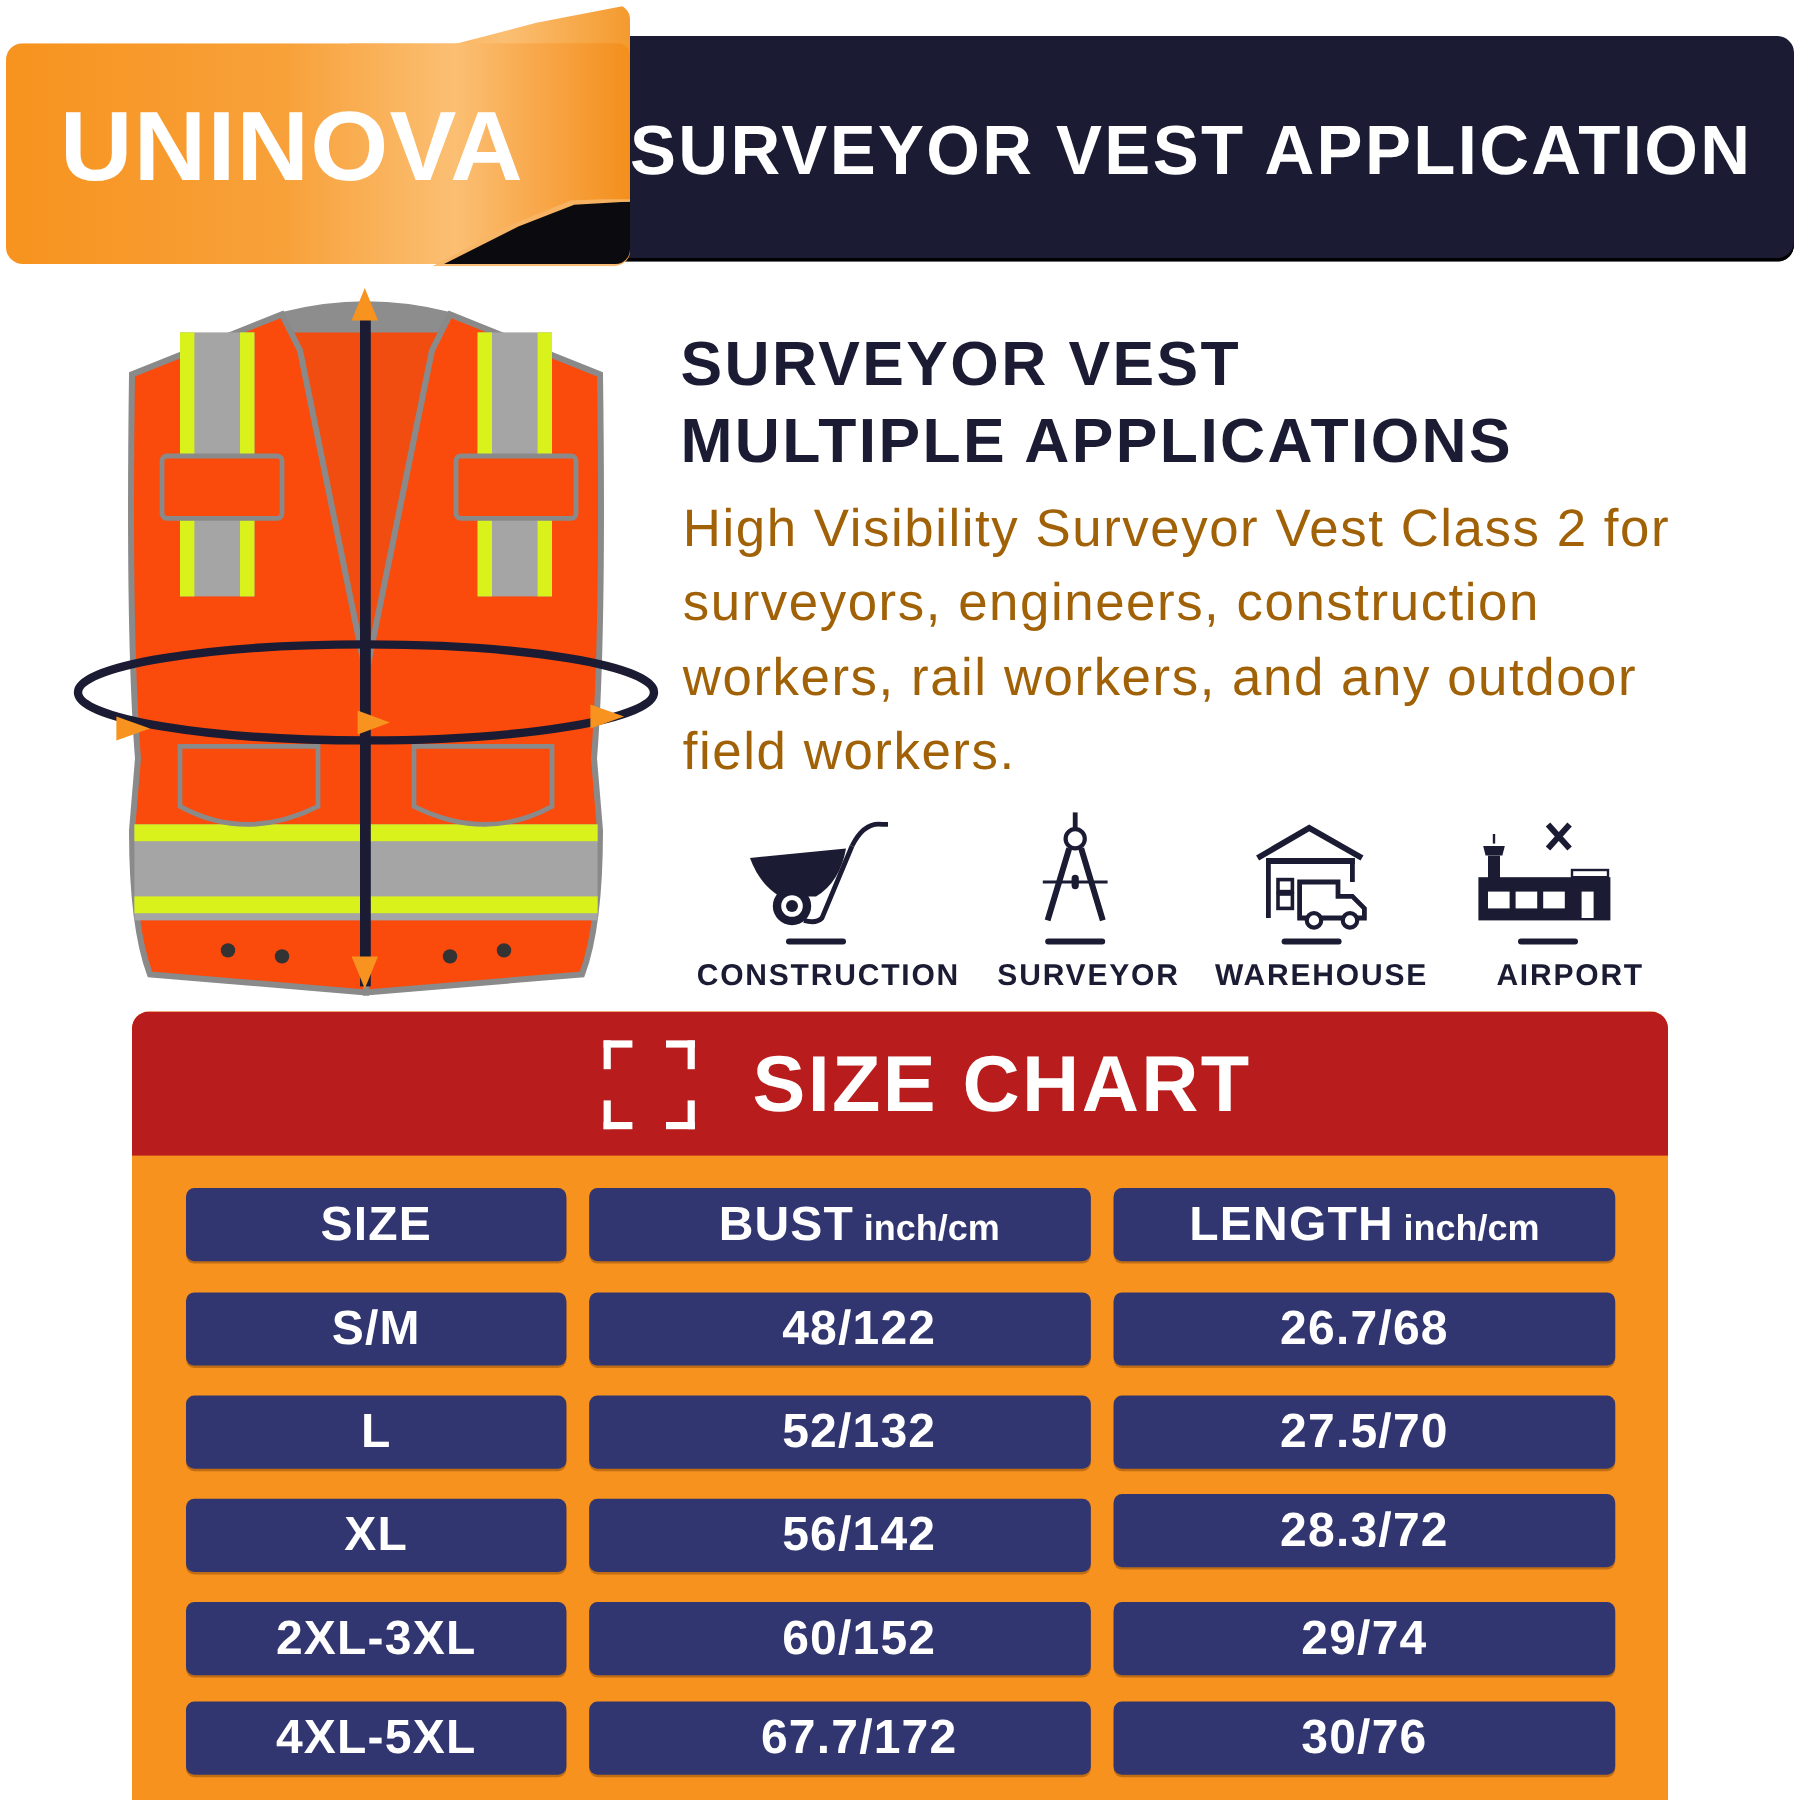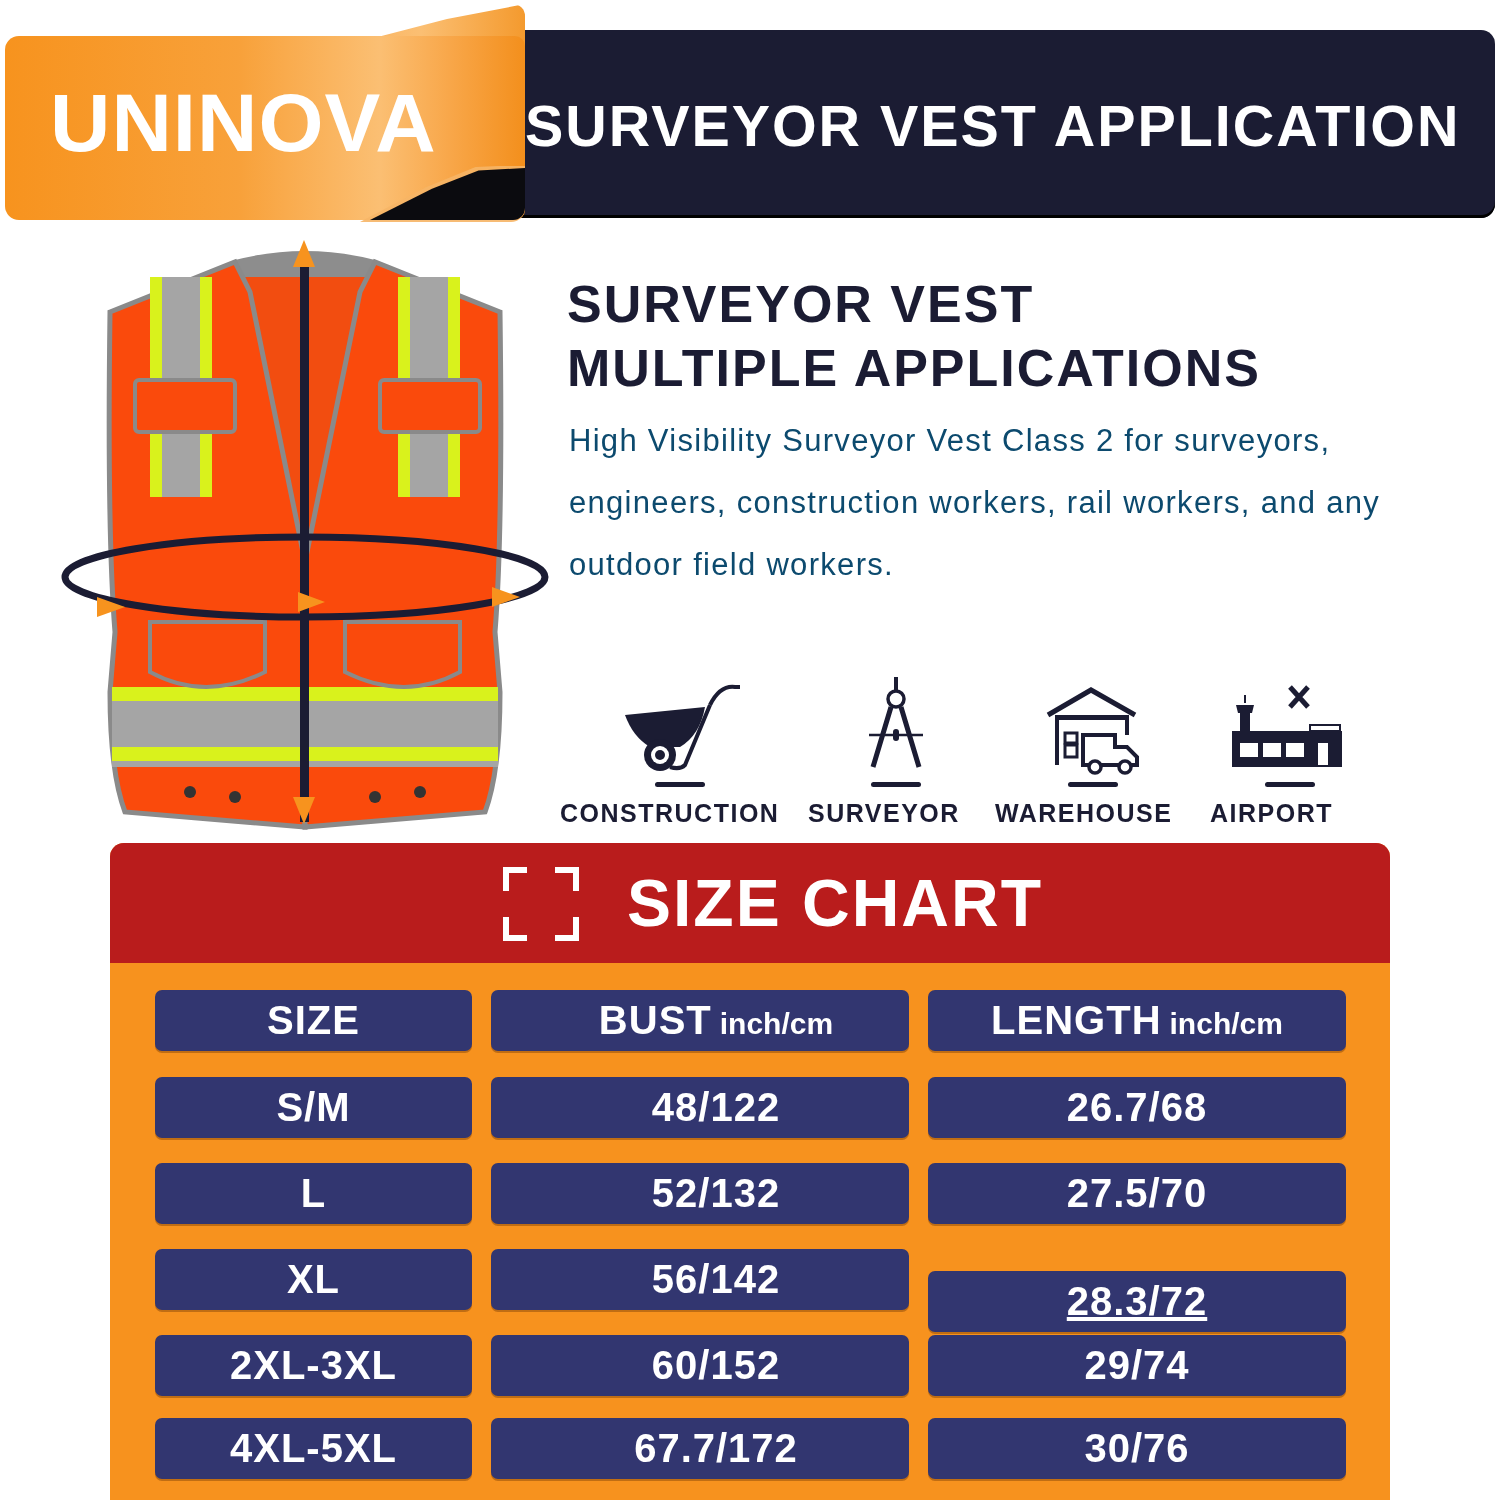--- a/index.html
+++ b/index.html
@@ -48,27 +48,27 @@
 
   
   .vest-wrap { position:absolute; left:55px; top:232px; width:500px; height:600px; }
 
   
   .desc-heading {
     position:absolute; left:567px; top:252px; font-weight:bold; font-size:52px;
     line-height:64px; color:#1b1c33; letter-spacing:2px;margin-top:20px;
   }
   .desc-body {
-    position:absolute; left:569px; top:410px; width:880px; font-size:31px;
-    line-height:62px; color:#0c4a6e; letter-spacing:1.3px;
+    position:absolute; left:569px; top:410px; width:880px; font-size:44px;
+    line-height:62px; color:#a16207; letter-spacing:1.3px;
   }
 
   
   .apps { position:absolute; left:560px; top:675px; width:810px; height:160px; }
-  .app { position:absolute; top:0; height:160px; text-align:left; }
+  .app { position:absolute; top:0; height:160px; text-align:right; }
   .app svg { position:absolute; left:50%; transform:translateX(-50%); top:0; }
   .app .bar { position:absolute; left:50%; transform:translateX(-50%); top:107px; width:50px; height:5px; border-radius:3px; background:#1b1c33; }
   .app .label { position:absolute; left:0; right:0; top:124px; font-weight:bold; font-size:25px; letter-spacing:1.5px; color:#1b1c33; white-space:nowrap; }
 
   
   .chart-panel {
     position:absolute; left:110px; top:843px; width:1280px; height:657px;
     background:#f7921e; border-radius:14px 14px 0 0; overflow:hidden;
   }
   .chart-header {
@@ -242,21 +242,21 @@
   </div>
   <div class="cell c2" style="top:234px;">48/122</div>
   <div class="cell c3" style="top:234px;">26.7/68</div>
 
   <div class="cell c1" style="top:320px;">L</div>
   <div class="cell c2" style="top:320px;">52/132</div>
   <div class="cell c3" style="top:320px;">27.5/70</div>
 
   <div class="cell c1" style="top:406px;">XL</div>
   <div class="cell c2" style="top:406px;">56/142</div>
-  <div class="cell c3" style="top:428px;text-decoration:underline;">28.3/72</div>
+  <div class="cell c3" style="top:402px;">28.3/72</div>
 
   <div class="cell c1" style="top:492px;">2XL-3XL</div>
   <div class="cell c2" style="top:492px;">60/152</div>
   <div class="cell c3" style="top:492px;">29/74</div>
 
   <div class="cell c1" style="top:575px;">4XL-5XL</div>
   <div class="cell c2" style="top:575px;">67.7/172</div>
   <div class="cell c3" style="top:575px;">30/76</div>
 </div>
 

